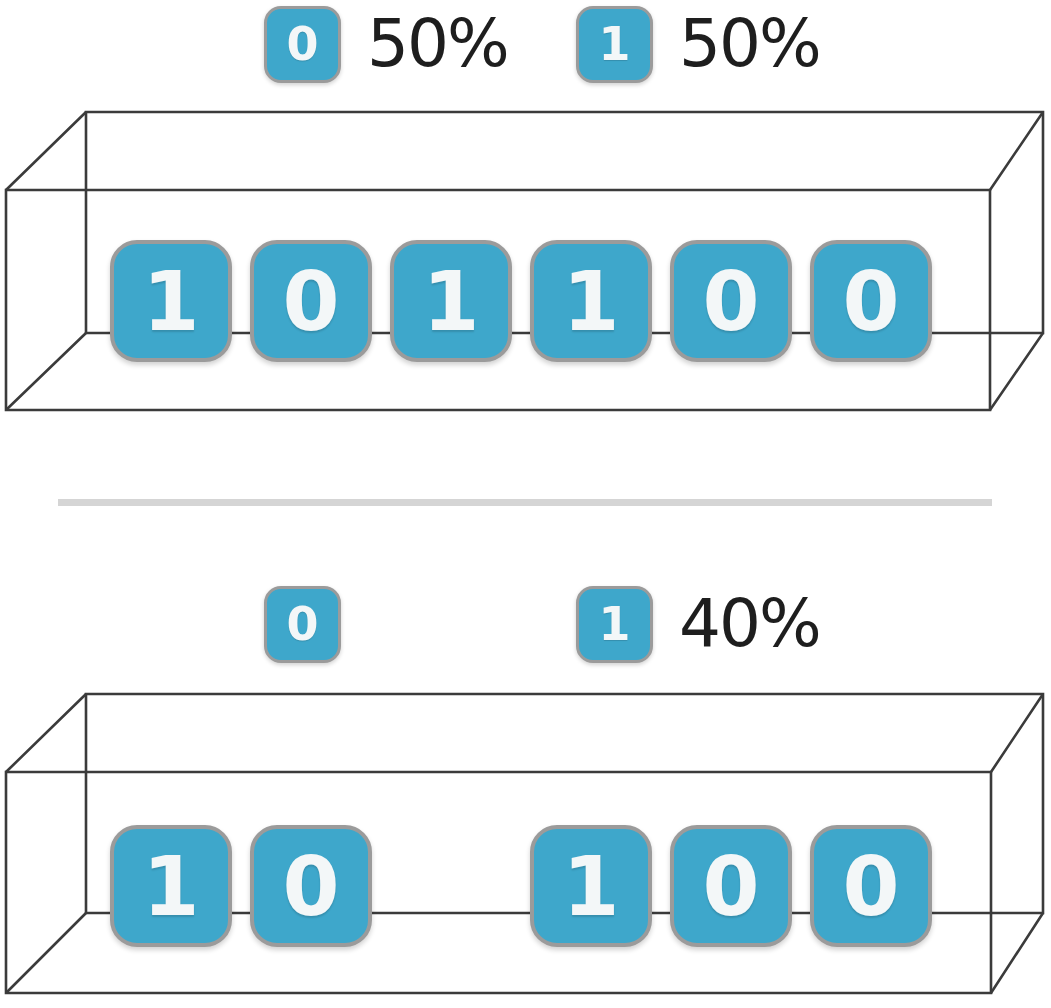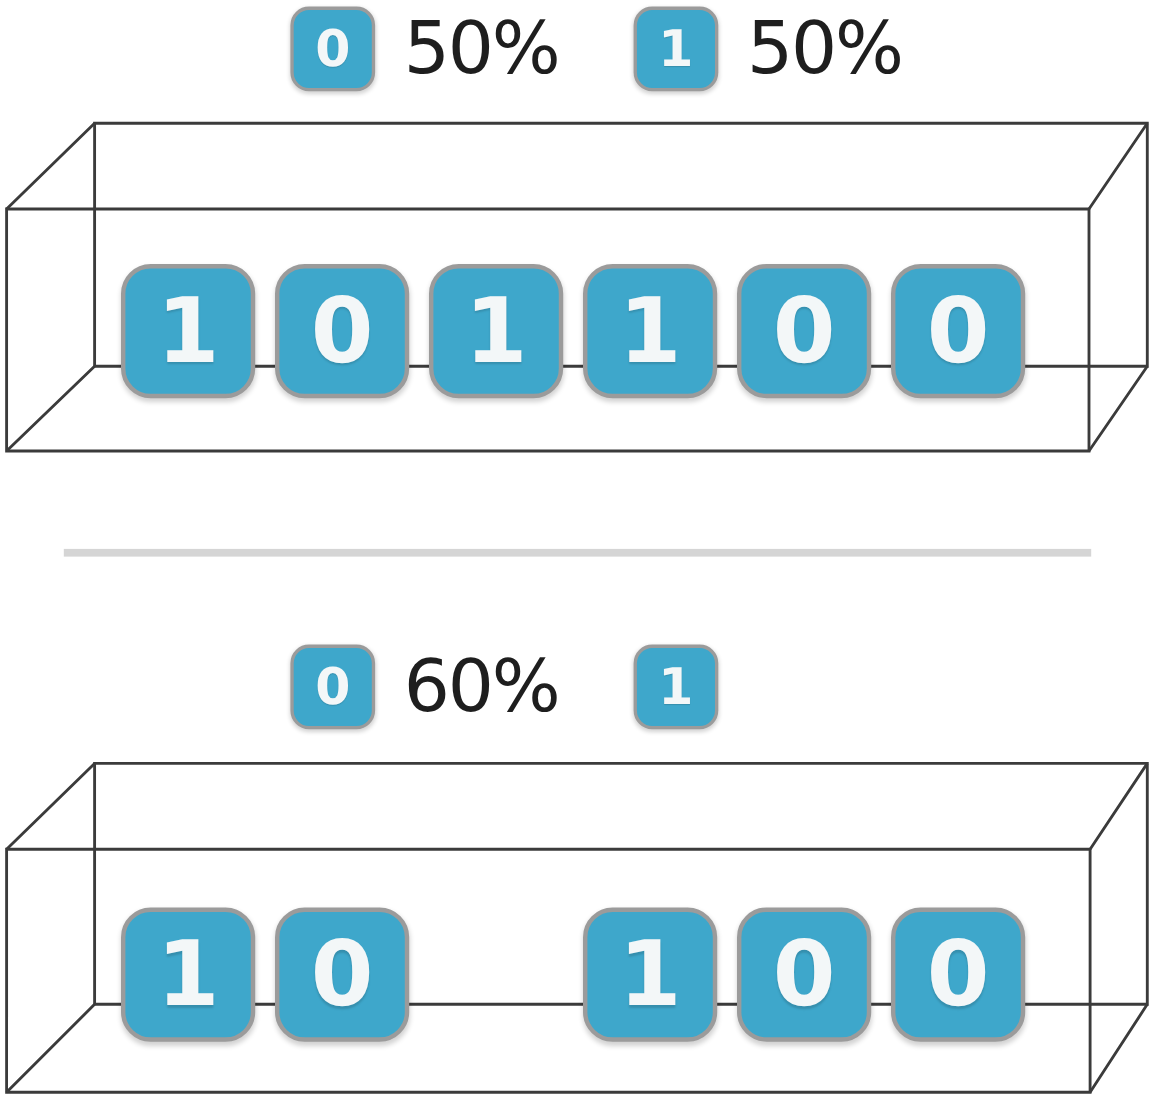--- a/index.html
+++ b/index.html
@@ -114,24 +114,24 @@
   <div class="bit-tile row-top slot-2">0</div>
   <div class="bit-tile row-top slot-3">1</div>
   <div class="bit-tile row-top slot-4">1</div>
   <div class="bit-tile row-top slot-5">0</div>
   <div class="bit-tile row-top slot-6">0</div>
 
   <div class="divider"></div>
 
   <div class="legend-item legend-bottom legend-col-a">
     <div class="legend-tile">0</div>
-    <div class="legend-label">60%</div>
   </div>
   <div class="legend-item legend-bottom legend-col-b">
     <div class="legend-tile">1</div>
+    <div class="legend-label">40%</div>
   </div>
 
   <div class="bit-tile row-bottom slot-1">1</div>
   <div class="bit-tile row-bottom slot-2">0</div>
   <div class="bit-tile row-bottom slot-4">1</div>
   <div class="bit-tile row-bottom slot-5">0</div>
   <div class="bit-tile row-bottom slot-6">0</div>
 
 </div>
 

